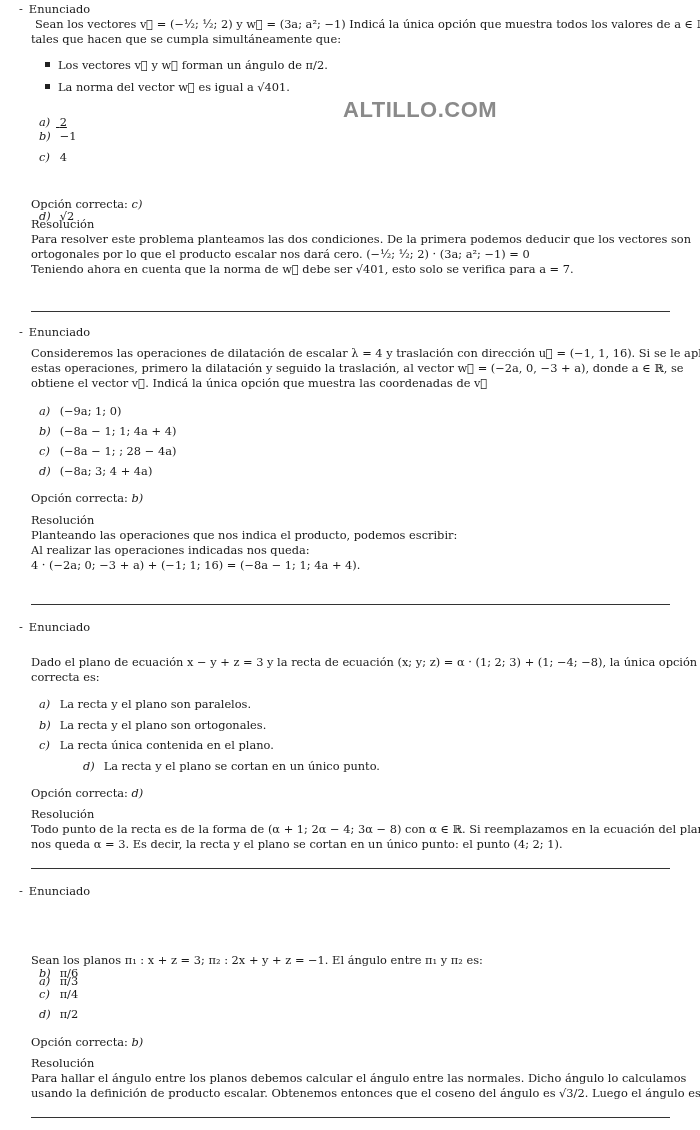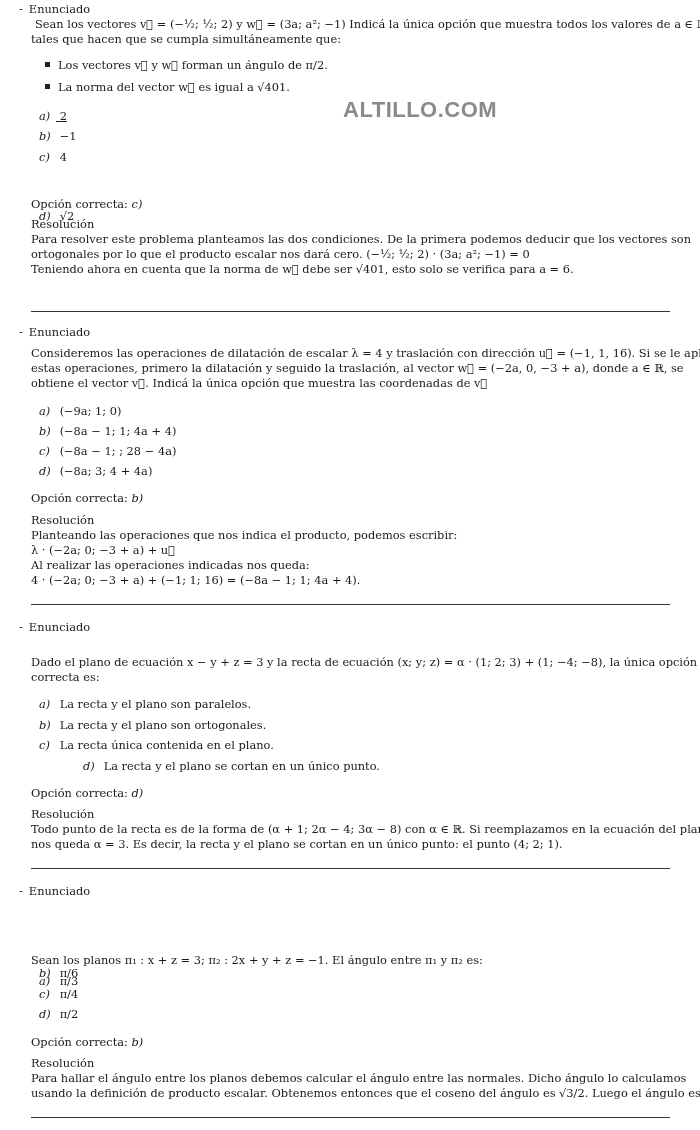--- a/index.html
+++ b/index.html
@@ -36,31 +36,31 @@
 
   <div class="section" style="top:0;">
     <div class="heading" style="top:2px;"><span class="dash">-</span><span>Enunciado</span></div>
     <div class="para" style="top:17px; left:35px;">
       <div class="line">Sean los vectores v⃗ = (−½; ½; 2) y w⃗ = (3a; a²; −1) Indicá la única opción que muestra todos los valores de a ∈ ℝ</div>
       <div class="line" style="margin-left:-4px;">tales que hacen que se cumpla simultáneamente que:</div>
     </div>
     <div class="bullet" style="top:58px;"><span class="sq"></span><span>Los vectores v⃗ y w⃗ forman un ángulo de π/2.</span></div>
     <div class="bullet" style="top:80px;"><span class="sq"></span><span>La norma del vector w⃗ es igual a √401.</span></div>
 
-    <div class="opt" style="top:109px;text-decoration:underline;"><span class="lbl">a)</span> <span>2</span></div>
+    <div class="opt" style="top:115px;text-decoration:underline;"><span class="lbl">a)</span> <span>2</span></div>
     <div class="opt" style="top:129px;"><span class="lbl">b)</span> <span>−1</span></div>
     <div class="opt" style="top:150px;"><span class="lbl">c)</span> <span>4</span></div>
     <div class="opt" style="top:170px;margin-top:39px;"><span class="lbl">d)</span> <span>√2</span></div>
 
     <div class="correct" style="top:197px;"><span>Opción correcta:</span> <i>c)</i></div>
     <div class="para" style="top:217px;">
       <div class="line">Resolución</div>
       <div class="line">Para resolver este problema planteamos las dos condiciones. De la primera podemos deducir que los vectores son</div>
       <div class="line">ortogonales por lo que el producto escalar nos dará cero. (−½; ½; 2) · (3a; a²; −1) = 0</div>
-      <div class="line">Teniendo ahora en cuenta que la norma de w⃗ debe ser √401, esto solo se verifica para a = 6.</div>
+      <div class="line">Teniendo ahora en cuenta que la norma de w⃗ debe ser √401, esto solo se verifica para a = 7.</div>
     </div>
     <div class="rule" style="top:311px;"></div>
   </div>
 
   <div class="section" style="top:0;">
     <div class="heading" style="top:325px;"><span class="dash">-</span><span>Enunciado</span></div>
     <div class="para" style="top:346px;">
       <div class="line">Consideremos las operaciones de dilatación de escalar λ = 4 y traslación con dirección u⃗ = (−1, 1, 16). Si se le aplican</div>
       <div class="line">estas operaciones, primero la dilatación y seguido la traslación, al vector w⃗ = (−2a, 0, −3 + a), donde a ∈ ℝ, se</div>
       <div class="line">obtiene el vector v⃗. Indicá la única opción que muestra las coordenadas de v⃗</div>
@@ -68,21 +68,20 @@
 
     <div class="opt" style="top:404px;"><span class="lbl">a)</span> <span>(−9a; 1; 0)</span></div>
     <div class="opt" style="top:424px;"><span class="lbl">b)</span> <span>(−8a − 1; 1; 4a + 4)</span></div>
     <div class="opt" style="top:444px;"><span class="lbl">c)</span> <span>(−8a − 1; ; 28 − 4a)</span></div>
     <div class="opt" style="top:464px;"><span class="lbl">d)</span> <span>(−8a; 3; 4 + 4a)</span></div>
 
     <div class="correct" style="top:491px;"><span>Opción correcta:</span> <i>b)</i></div>
     <div class="para" style="top:513px;">
       <div class="line">Resolución</div>
       <div class="line">Planteando las operaciones que nos indica el producto, podemos escribir:</div>
-      <div class="line">λ · (−2a; 0; −3 + a) + u⃗</div>
       <div class="line">Al realizar las operaciones indicadas nos queda:</div>
       <div class="line">4 · (−2a; 0; −3 + a) + (−1; 1; 16) = (−8a − 1; 1; 4a + 4).</div>
     </div>
     <div class="rule" style="top:604px;"></div>
   </div>
 
   <div class="section" style="top:0;">
     <div class="heading" style="top:620px;"><span class="dash">-</span><span>Enunciado</span></div>
     <div class="para" style="top:655px;">
       <div class="line">Dado el plano de ecuación x − y + z = 3 y la recta de ecuación (x; y; z) = α · (1; 2; 3) + (1; −4; −8), la única opción</div>

